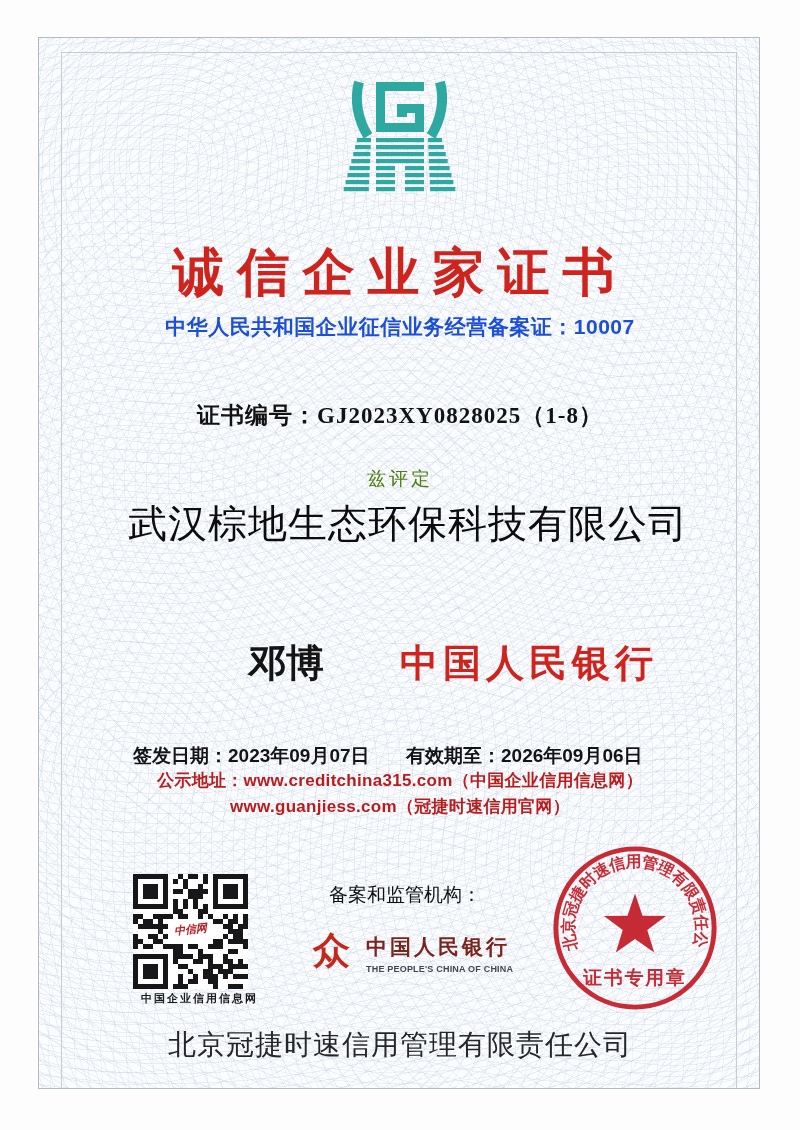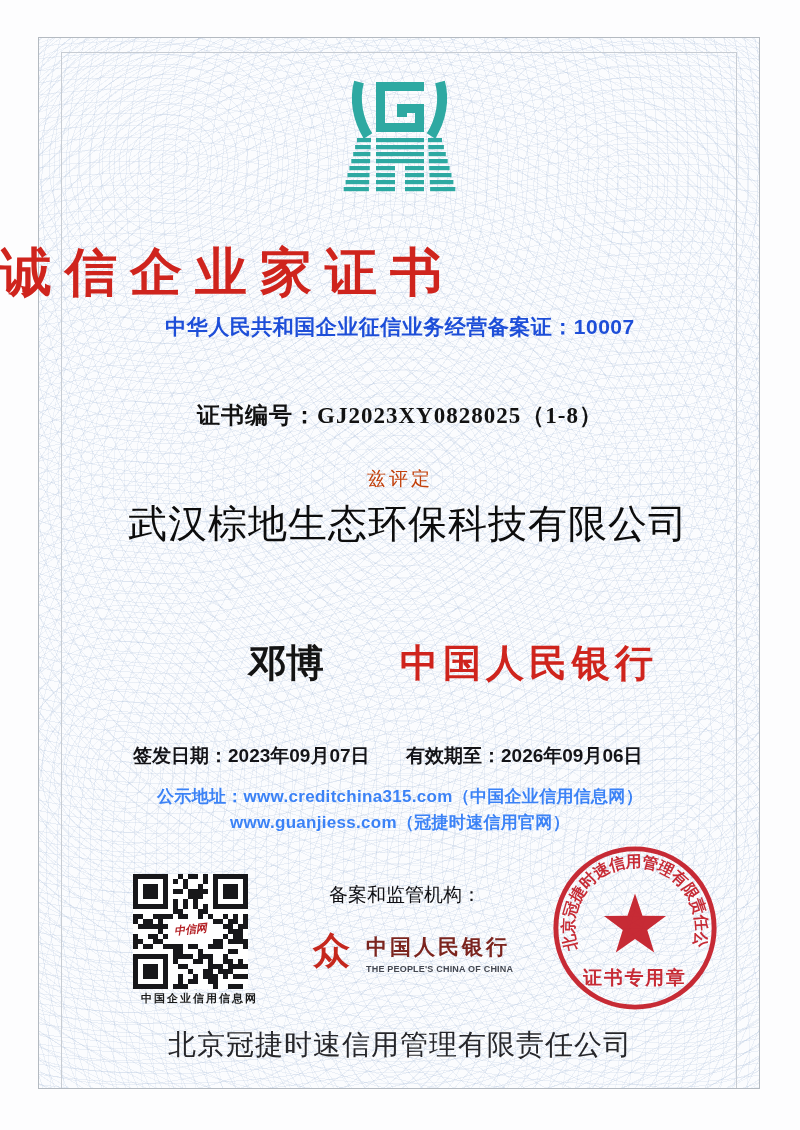--- a/index.html
+++ b/index.html
@@ -26,50 +26,50 @@
   .inner-frame{
     position:absolute;left:22px;right:22px;top:14px;bottom:0;
     border:1px solid #c7ccd3;border-bottom:none;
   }
 
   
   .logo{position:absolute;left:342px;top:80px;width:115px;height:118px;}
 
   
   .title{
-    position:absolute;left:0;top:238px;width:800px;
+    position:absolute;left:0;top:238px;width:800px;text-align:center;
     font-size:52px;font-weight:bold;letter-spacing:13px;color:#cf241d;
   }
   .subtitle{
     position:absolute;left:0;top:313px;width:800px;text-align:center;
     font-size:21px;font-weight:bold;letter-spacing:.5px;color:#1d4ed8;
   }
   .cert-no{
     position:absolute;left:0;top:400px;width:800px;text-align:center;
     font-family:"Liberation Serif",serif;font-size:23px;font-weight:bold;
     letter-spacing:1px;color:#121212;
   }
   .evaluate{
     position:absolute;left:0;top:466px;width:800px;text-align:center;
-    font-family:"Liberation Serif",serif;font-size:19px;letter-spacing:3px;color:#c2410c;
+    font-family:"Liberation Serif",serif;font-size:19px;letter-spacing:3px;color:#4d7c0f;
   }
   .company{
     position:absolute;left:8px;top:497px;width:800px;text-align:center;
     font-family:"Liberation Serif",serif;font-size:39px;letter-spacing:1px;color:#0d0d0d;
   }
   .person{position:absolute;left:248px;top:638px;font-size:38px;font-weight:bold;color:#141414;}
   .honor{position:absolute;left:400px;top:638px;font-size:38px;font-weight:bold;letter-spacing:5px;color:#cf241d;}
 
   .date-line{position:absolute;top:743px;font-size:19px;font-weight:bold;color:#141418;}
   .date-issue{left:133px;}
   .date-expiry{left:406px;}
 
   .urls{
-    position:absolute;left:0;top:784px;width:800px;text-align:center;
-    font-size:17px;font-weight:bold;color:#3b82f6;line-height:26px;letter-spacing:.3px;
+    position:absolute;left:0;top:768px;width:800px;text-align:center;
+    font-size:17px;font-weight:bold;color:#b91c1c;line-height:26px;letter-spacing:.3px;
   }
 
   
   .qr{position:absolute;left:133px;top:874px;width:115px;height:115px;}
   .qr-center{
     position:absolute;left:0;top:48px;width:115px;text-align:center;
     font-family:"Liberation Serif",serif;font-style:italic;font-weight:bold;
     font-size:11px;color:#b42024;transform:rotate(-6deg);
   }
   .qr-caption{

